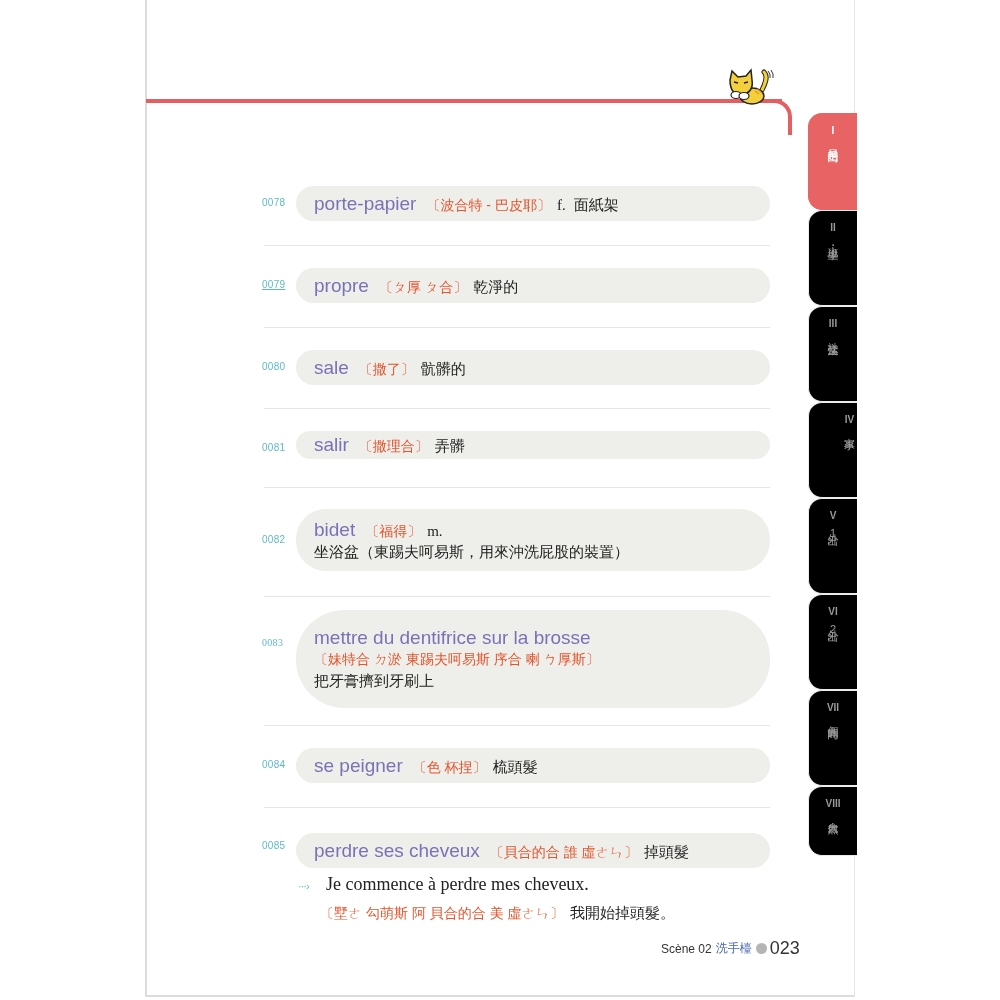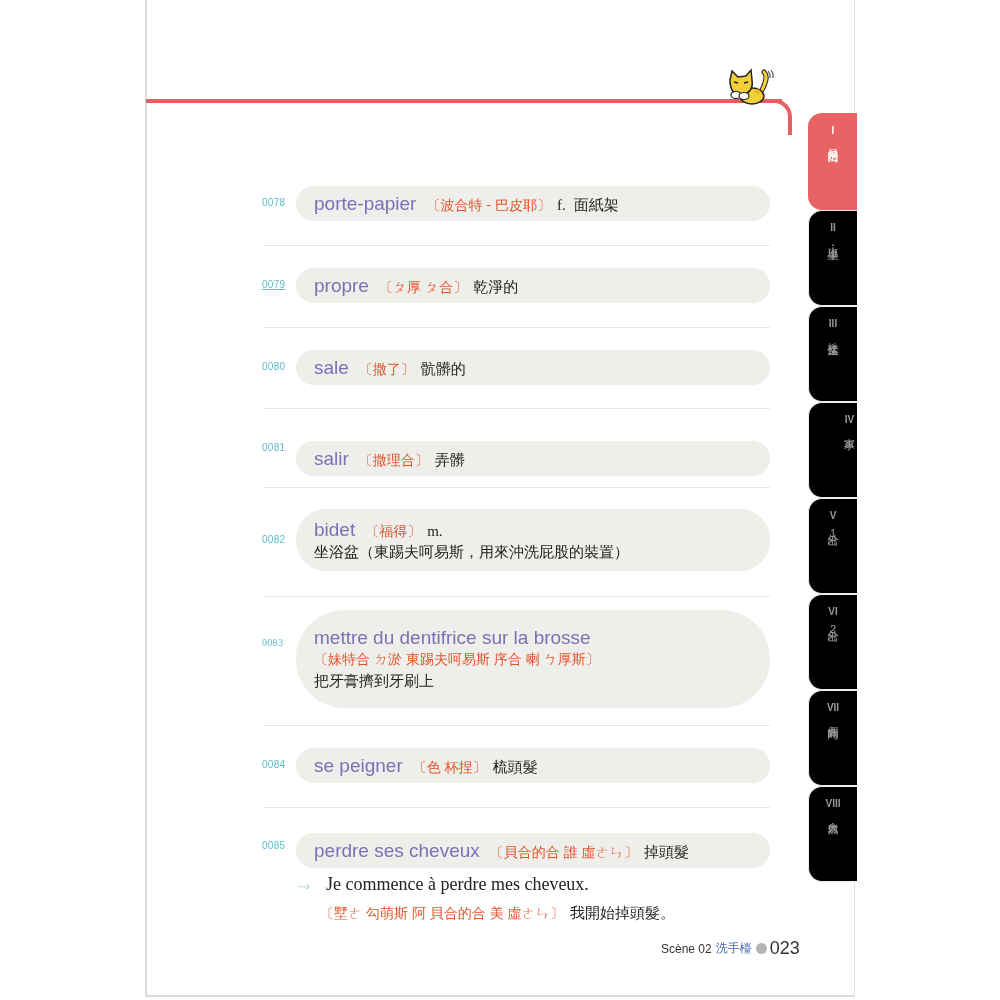--- a/index.html
+++ b/index.html
@@ -103,21 +103,21 @@
     <span class="lbl">外出1</span>
   </div>
   <div class="tab" style="top:481px; height:96px;">
     <span class="num">VI</span>
     <span class="lbl">外出2</span>
   </div>
   <div class="tab" style="top:577px; height:96px;">
     <span class="num">VII</span>
     <span class="lbl">個人時間</span>
   </div>
-  <div class="tab" style="top:673px; height:96px;">
+  <div class="tab" style="top:673px; height:70px;">
     <span class="num">VIII</span>
     <span class="lbl">大自然</span>
   </div>
 </div>
 
 <div class="entry" style="top:186px;">
   <span class="code" style="top:11px;">0078</span>
   <div class="pill" style="top:0; height:35px;">
     <div class="row">
       <span class="fr">porte-papier</span>
@@ -148,21 +148,21 @@
       <span class="fr">sale</span>
       <span class="pron">〔撒了〕</span>
       <span class="zh">骯髒的</span>
     </div>
   </div>
 </div>
 <div class="sep" style="top:408px;"></div>
 
 <div class="entry" style="top:431px;">
   <span class="code" style="top:11px;">0081</span>
-  <div class="pill" style="top:10px; height:35px;">
+  <div class="pill" style="top:0; height:28px;">
     <div class="row">
       <span class="fr">salir</span>
       <span class="pron">〔撒理合〕</span>
       <span class="zh">弄髒</span>
     </div>
   </div>
 </div>
 <div class="sep" style="top:487px;"></div>
 
 <div class="entry" style="top:509px;">

